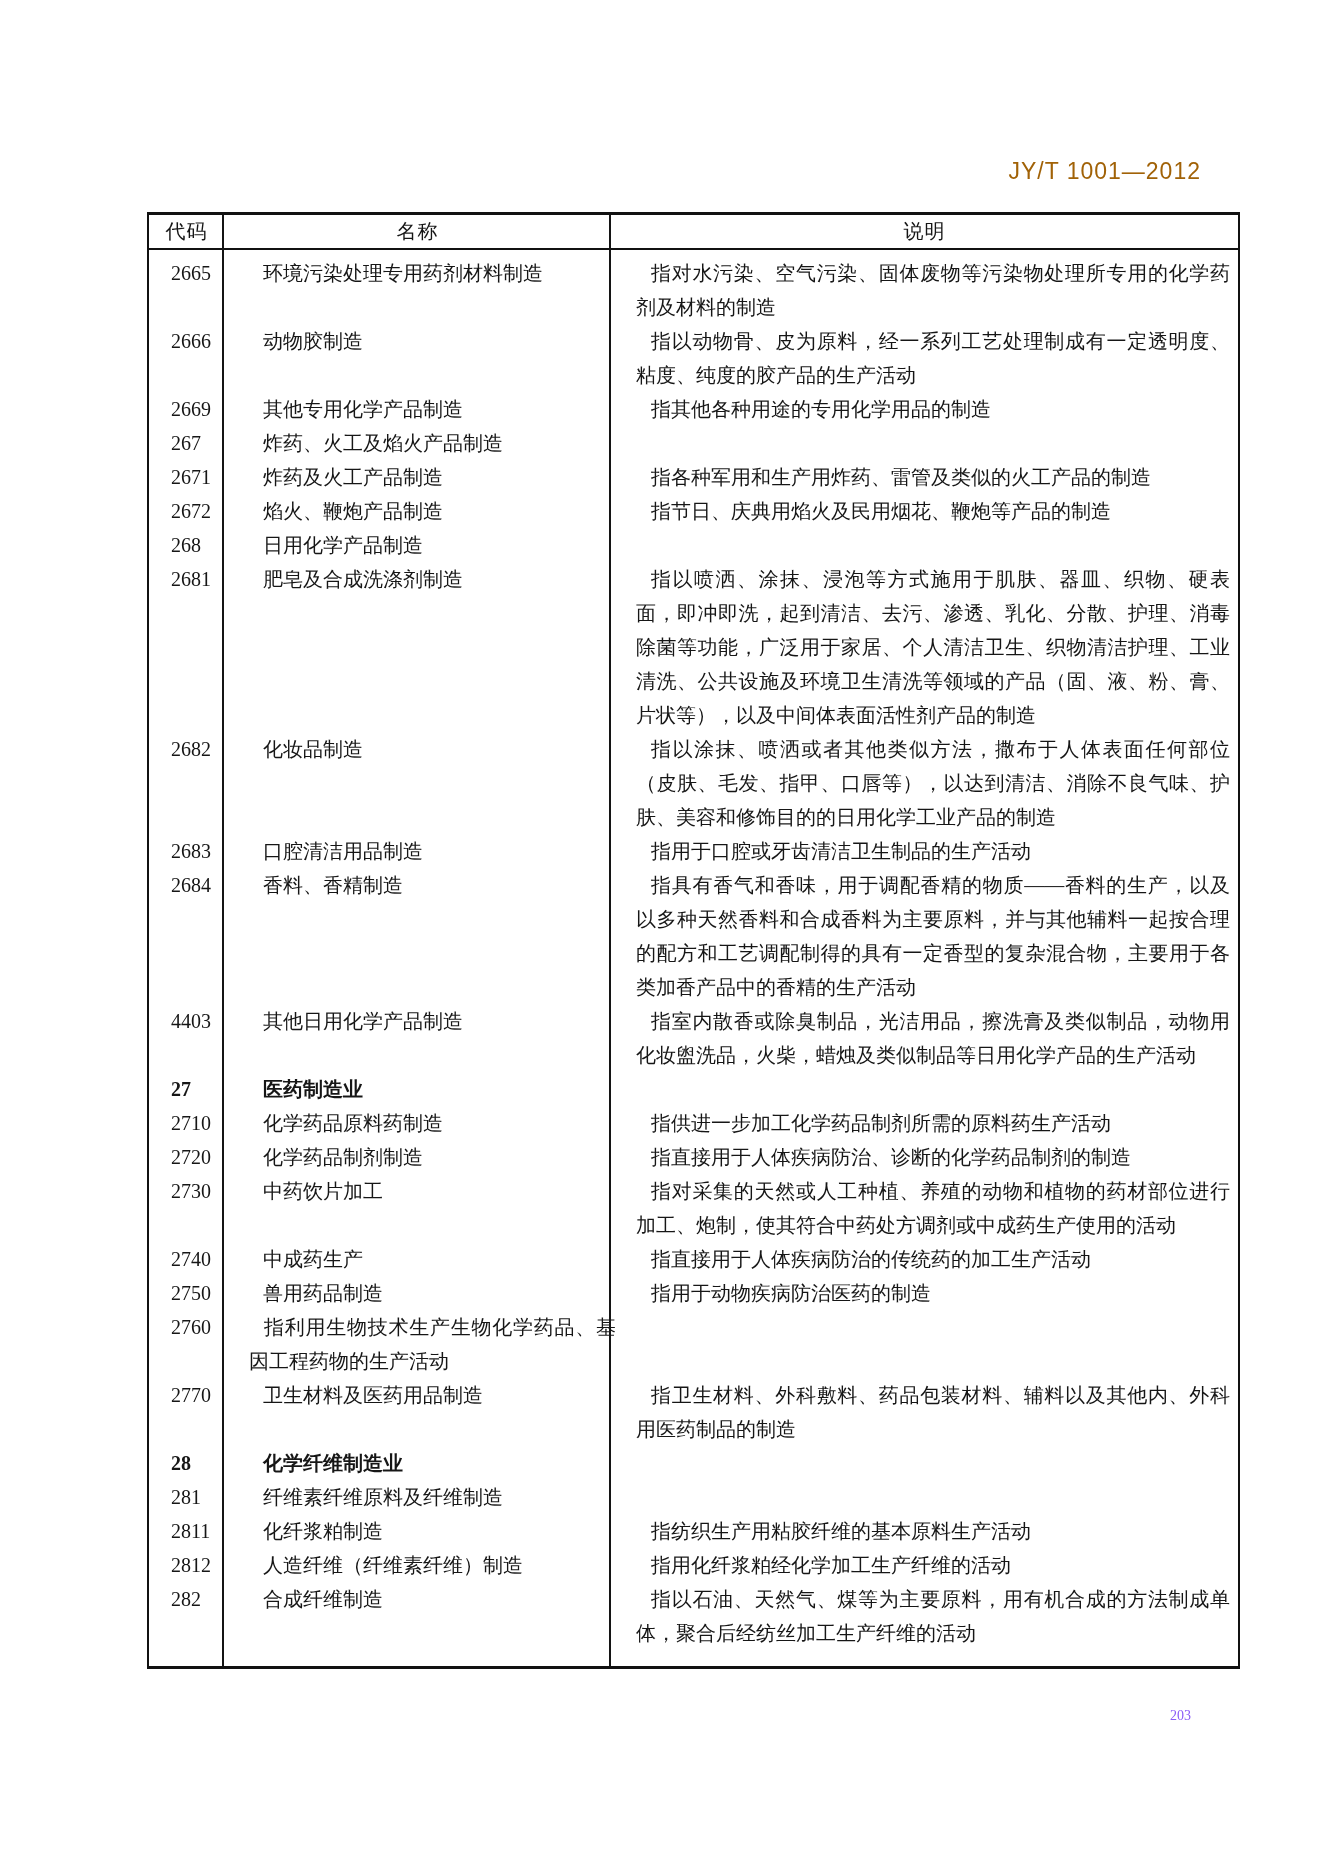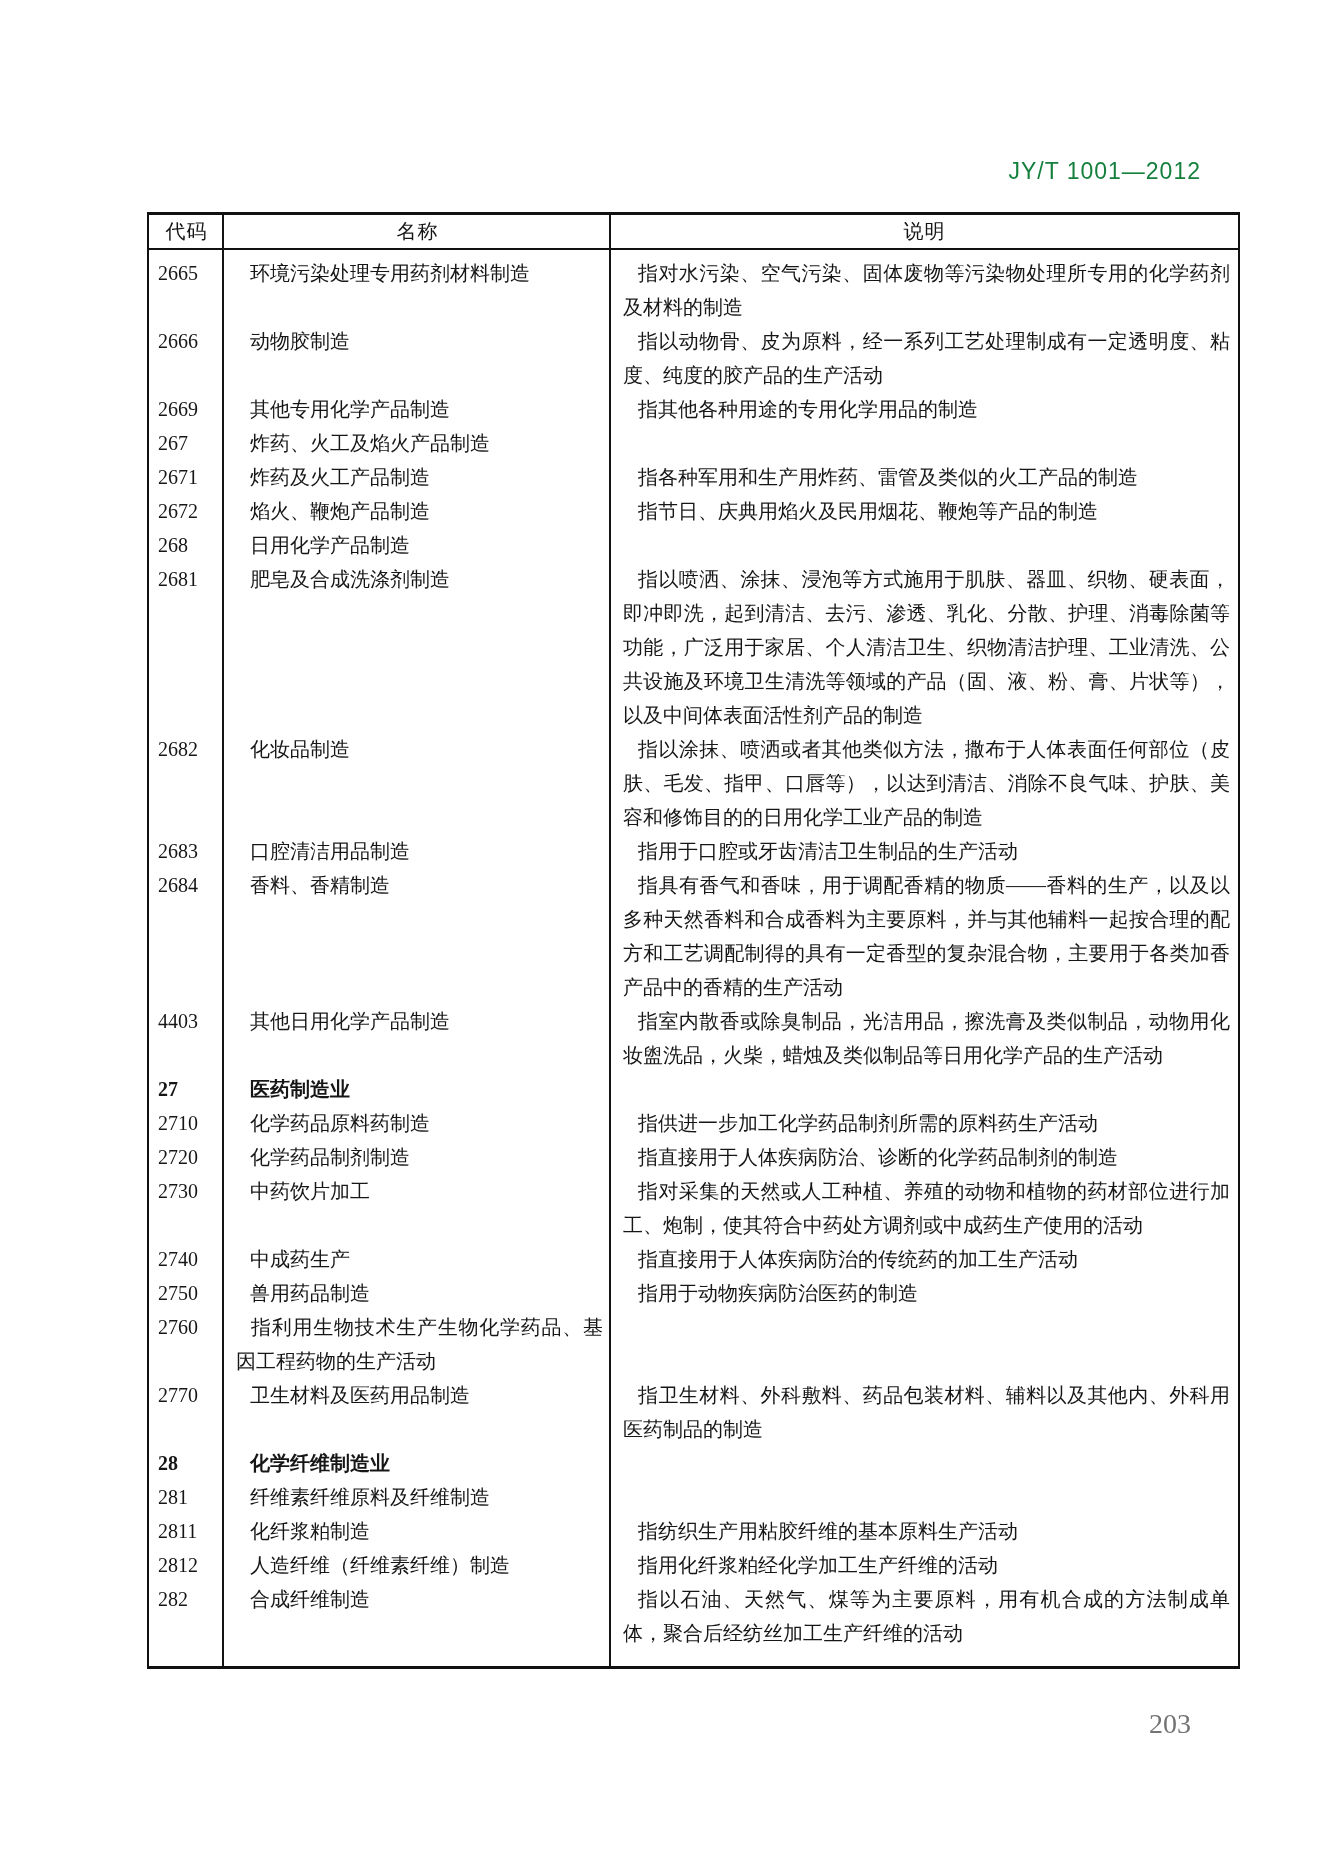--- a/index.html
+++ b/index.html
@@ -17,21 +17,21 @@
     color: #161616;
     overflow: hidden;
   }
   .doc-code {
     position: absolute;
     top: 158px;
     right: 122px;
     font-family: "Liberation Sans", sans-serif;
     font-size: 23px;
     letter-spacing: 1px;
-    color: #15803d;
+    color: #a16207;
     white-space: nowrap;
   }
   .std-table {
     position: absolute;
     left: 147px;
     top: 212px;
     width: 1093px;
     box-sizing: border-box;
     border-top: 3px solid #111;
     border-bottom: 3px solid #111;
@@ -62,20 +62,21 @@
     letter-spacing: 1px;
   }
   .tbody {
     padding-top: 6px;
     padding-bottom: 16px;
   }
   .row {
     display: grid;
     grid-template-columns: 75px 387px 1fr;
     min-height: 34px;
+    margin-left: 13px;
   }
   .row.section { font-weight: bold; }
   .code-cell {
     padding-left: 9px;
     font-variant-numeric: lining-nums;
   }
   .name-cell {
     padding-left: 26px;
     padding-right: 10px;
   }
@@ -84,22 +85,22 @@
     padding-right: 8px;
     text-indent: 15px;
     text-align: justify;
     text-justify: inter-ideograph;
   }
   .page-number {
     position: absolute;
     top: 1708px;
     right: 132px;
     font-family: "Liberation Serif", serif;
-    font-size: 28px;
-    color: #737373;
+    font-size: 14px;
+    color: #8b5cf6;
   }
 </style>
 </head>
 <body>
 
 <div class="page">
 
   <div class="doc-code">JY/T 1001—2012</div>
 
   <div class="std-table">

